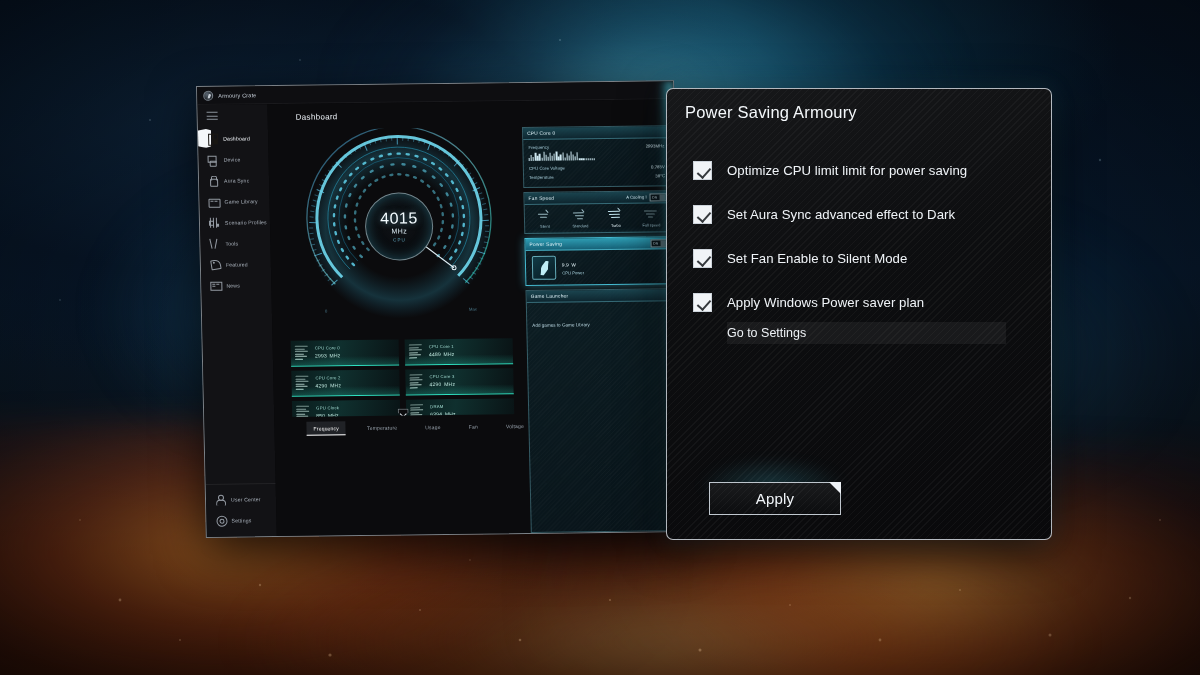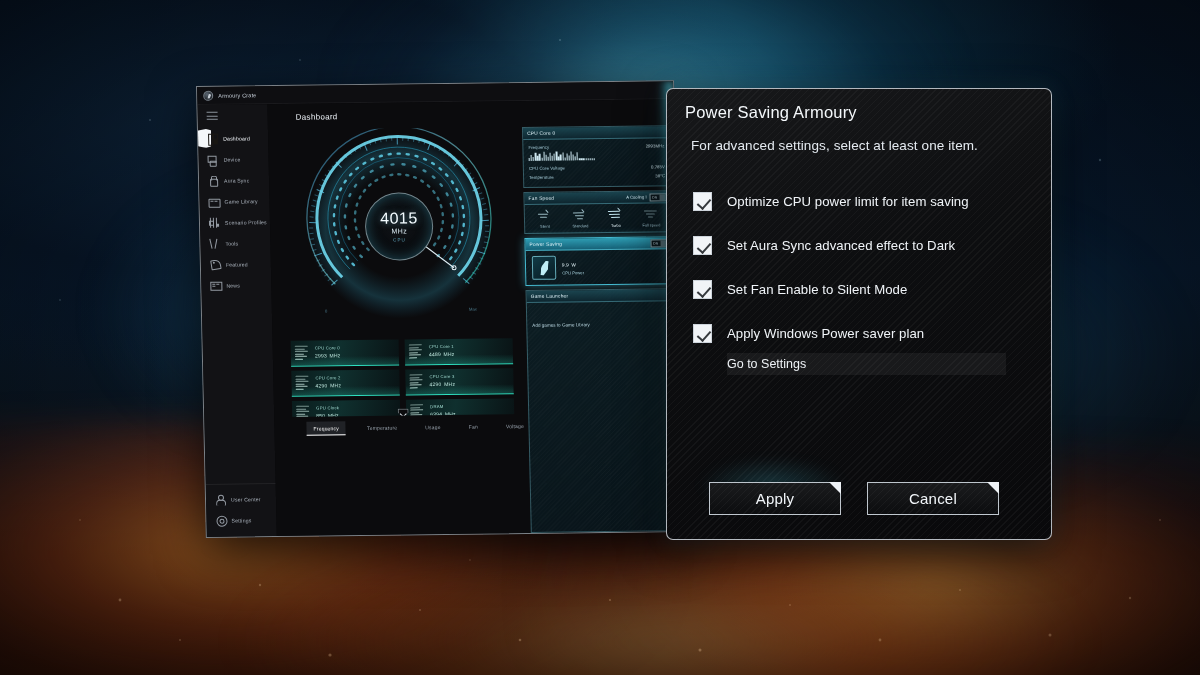--- a/index.html
+++ b/index.html
@@ -847,26 +847,25 @@
           </div>
         </div>
       </div>
     </div>
     <div class="win-glow"></div>
   </div>
 </div>
 
 <div id="dialog">
   <div class="dlg-title">Power Saving Armoury</div>
-  <div class="dlg-sub">For advanced settings, select at least one item.</div>
 
   <div class="dlg-list">
     <div class="chk-row">
       <span class="chk-box"></span>
-      <span class="chk-label">Optimize CPU power limit for item saving</span>
+      <span class="chk-label">Optimize CPU limit limit for power saving</span>
     </div>
     <div class="chk-row">
       <span class="chk-box"></span>
       <span class="chk-label">Set Aura Sync advanced effect to Dark</span>
     </div>
     <div class="chk-row">
       <span class="chk-box"></span>
       <span class="chk-label">Set Fan Enable to Silent Mode</span>
     </div>
     <div class="chk-row">
@@ -880,20 +879,14 @@
 
   <div class="dlg-glow"></div>
 
   <div class="dlg-actions">
     <div class="btn-wrap">
       <div class="btn">
         <span class="btn-label">Apply</span>
       </div>
       <span class="btn-notch"></span>
     </div>
-    <div class="btn-wrap">
-      <div class="btn">
-        <span class="btn-label">Cancel</span>
-      </div>
-      <span class="btn-notch"></span>
-    </div>
   </div>
 </div>
 
 </body></html>

